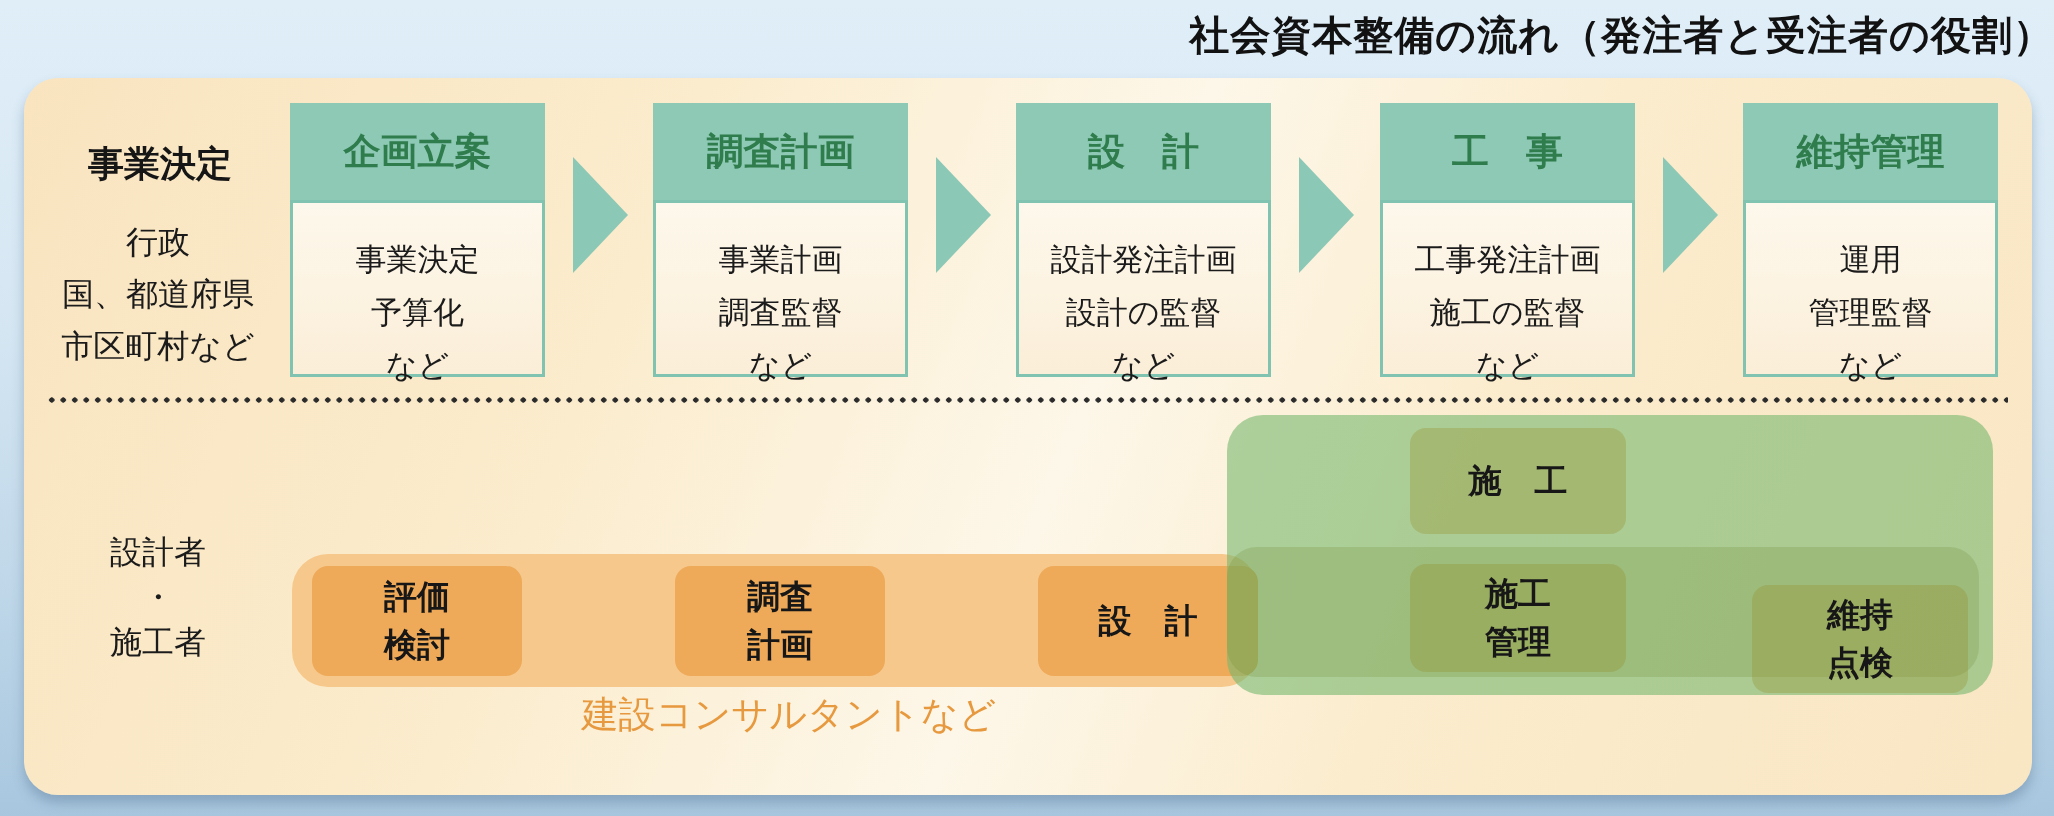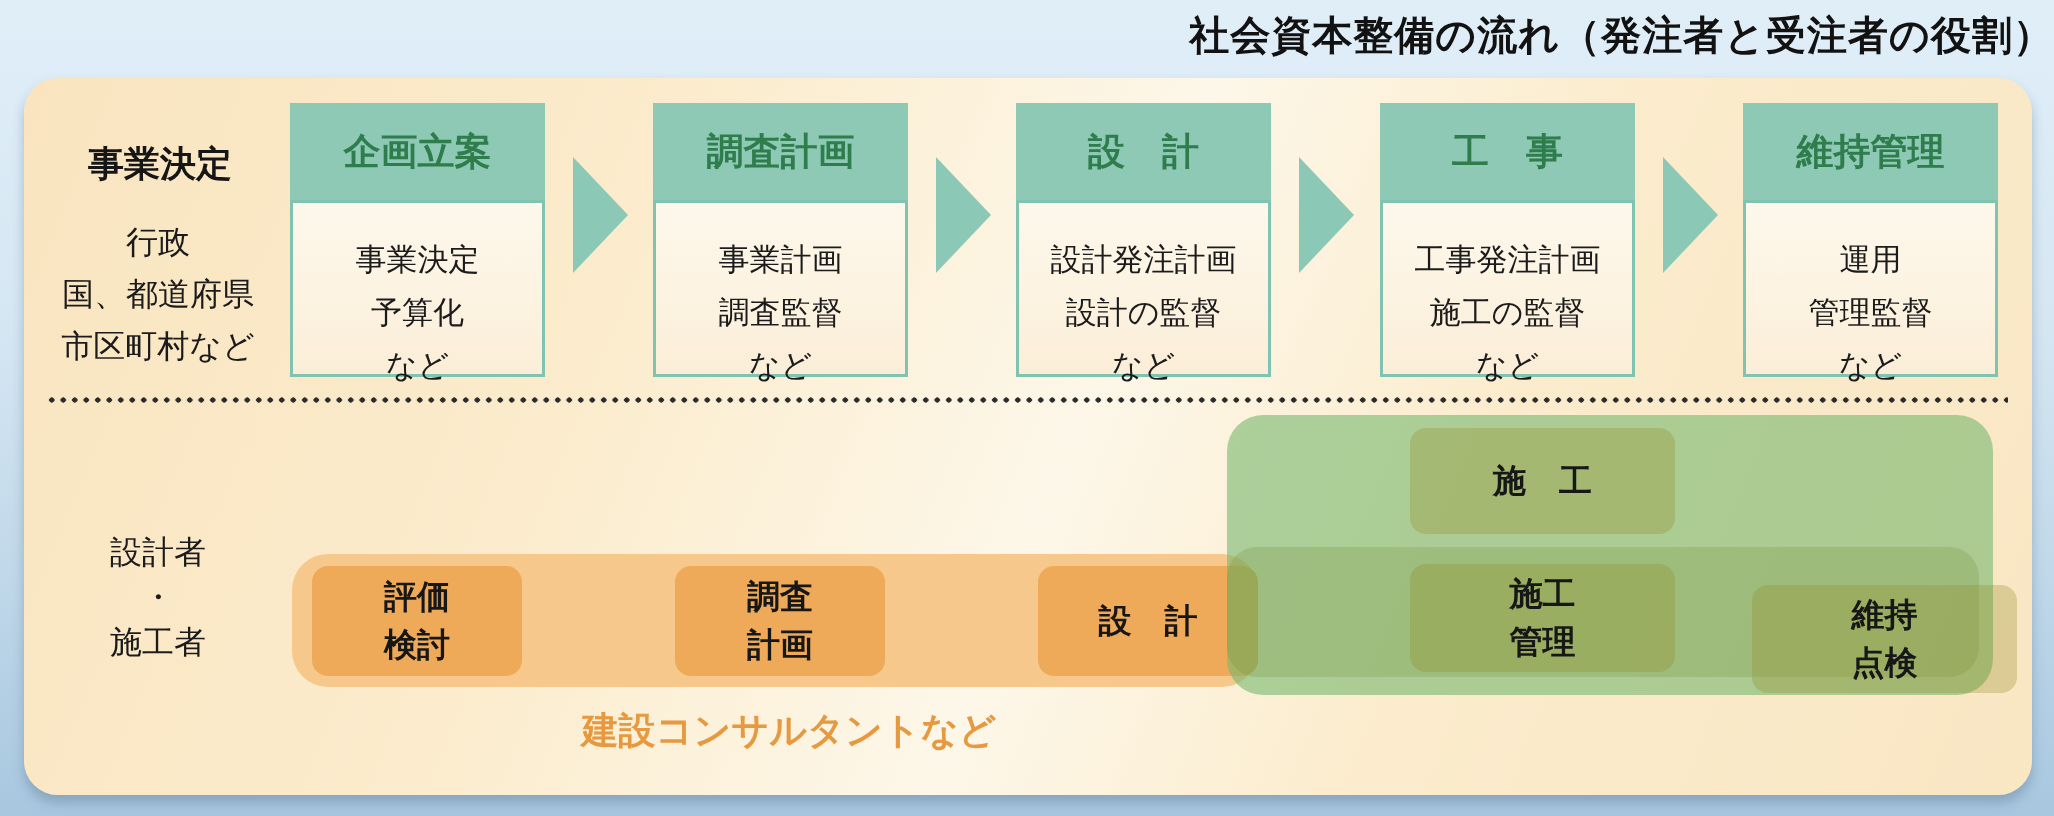--- a/index.html
+++ b/index.html
@@ -49,25 +49,25 @@
   .row-label-sub2{left:8px;top:530px;width:300px;font-size:32px;line-height:45px;color:#1b1b1b;}
   .orange-band{left:292px;top:554px;width:966px;height:133px;border-radius:36px;background:#f6c88c;}
   .obox{
     top:566px;width:210px;height:110px;border-radius:16px;background:#eeaa59;
     display:flex;flex-direction:column;align-items:center;justify-content:center;
     font-size:33px;font-weight:700;line-height:48px;color:#171717;
   }
   .green-area{left:1227px;top:415px;width:766px;height:280px;border-radius:36px;background:rgba(118,184,110,0.60);}
   .green-band{left:1227px;top:547px;width:752px;height:130px;border-radius:30px;background:rgba(108,138,44,0.22);}
   .gbox{
-    width:265px;border-radius:16px;background:rgba(148,138,38,0.30);
+    width:216px;border-radius:16px;background:rgba(148,138,38,0.30);
     display:flex;flex-direction:column;align-items:center;justify-content:center;
     font-size:33px;font-weight:700;line-height:48px;color:#171717;
   }
-  .caption-orange{left:439px;top:690px;width:700px;font-size:37px;font-weight:700;color:#e7993f;margin-top:16px;}
+  .caption-orange{left:439px;top:690px;width:700px;font-size:37px;font-weight:400;color:#e7993f;}
   .caption-green{left:1305px;top:712px;width:700px;font-size:37px;font-weight:700;color:#43a24d;}
 </style>
 </head>
 <body>
 
 <div id="canvas">
 
   <div class="title">社会資本整備の流れ（発注者と受注者の役割）</div>
 
   <div class="panel abs"></div>

